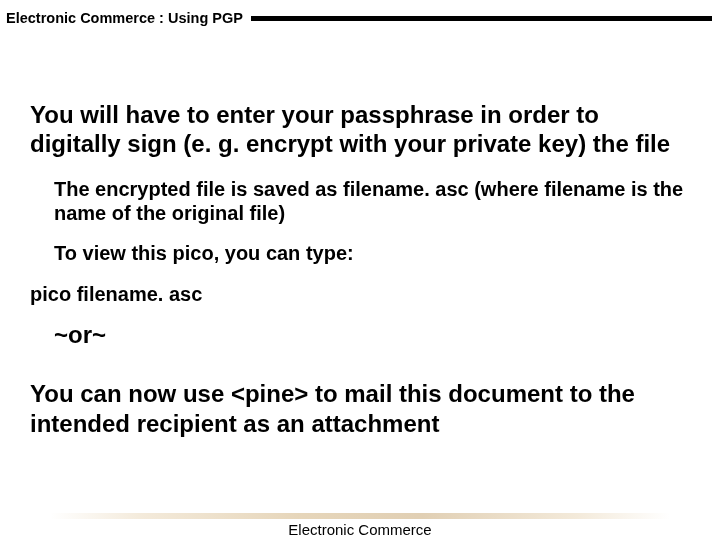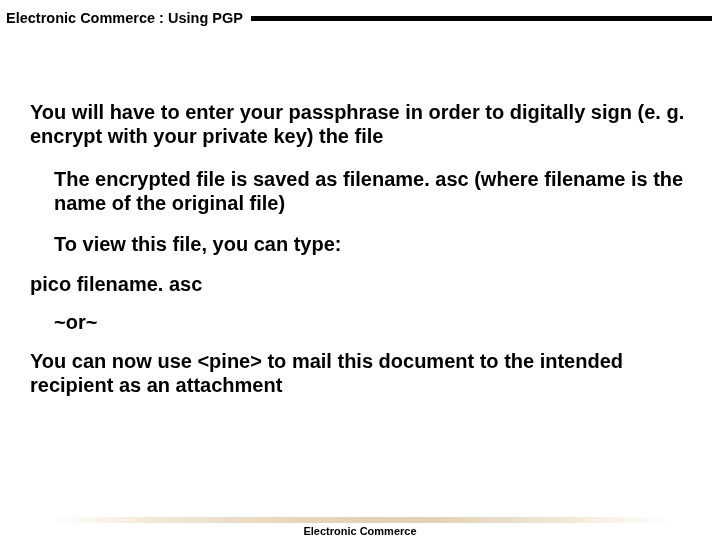--- a/index.html
+++ b/index.html
@@ -27,21 +27,21 @@
     .header-line {
       flex: 1;
       height: 5px;
       background: #000;
       margin-right: 8px;
     }
     .content {
       padding: 70px 30px 0 30px;
     }
     .para-main {
-      font-size: 20px;
+      font-size: 24px;
       font-weight: bold;
       color: #000;
       line-height: 1.22;
       margin-bottom: 18px;
     }
     .para-sub {
       font-size: 20px;
       font-weight: bold;
       color: #000;
       line-height: 1.22;
@@ -49,26 +49,26 @@
       margin-bottom: 16px;
     }
     .para-sub2 {
       font-size: 20px;
       font-weight: bold;
       color: #000;
       line-height: 1.22;
       margin-bottom: 14px;
     }
     .para-or {
-      font-size: 20px;
+      font-size: 24px;
       font-weight: bold;
       color: #000;
       line-height: 1.22;
       margin-left: 24px;
-      margin-bottom: 14px;
+      margin-bottom: 30px;
     }
     .footer {
       position: absolute;
       bottom: 0;
       left: 0;
       right: 0;
       text-align: center;
       padding-bottom: 2px;
     }
     .footer-grad {
@@ -76,38 +76,38 @@
       background: linear-gradient(to right,
         rgba(234,210,170,0) 0%,
         rgba(222,195,150,0.35) 15%,
         rgba(210,180,130,0.55) 40%,
         rgba(200,168,118,0.55) 60%,
         rgba(222,195,150,0.35) 85%,
         rgba(234,210,170,0) 100%);
       margin: 0 50px 2px 50px;
     }
     .footer-text {
-      font-size: 11px;
+      font-size: 15px;
       color: #000;
-      font-weight: bold;
+      font-weight: normal;
       line-height: 1.15;
     }
   </style>
 </head>
 <body>
 
 <div class="header">
   <span class="header-title">Electronic Commerce :  Using PGP</span>
   <div class="header-line"></div>
 </div>
 
 <div class="content">
   <p class="para-main">You will have to enter your passphrase in order to digitally sign (e. g. encrypt with your private key) the file</p>
   <p class="para-sub">The encrypted file is saved as filename. asc (where filename is the name of the original file)</p>
-  <p class="para-sub">To view this file, you can type:</p>
+  <p class="para-sub">To view this pico, you can type:</p>
   <p class="para-sub2">pico filename. asc</p>
   <p class="para-or">~or~</p>
   <p class="para-main">You can now use &lt;pine&gt; to mail this document to the intended recipient as an attachment</p>
 </div>
 
 <div class="footer">
   <div class="footer-grad"></div>
   <div class="footer-text">Electronic Commerce</div>
 </div>
 

